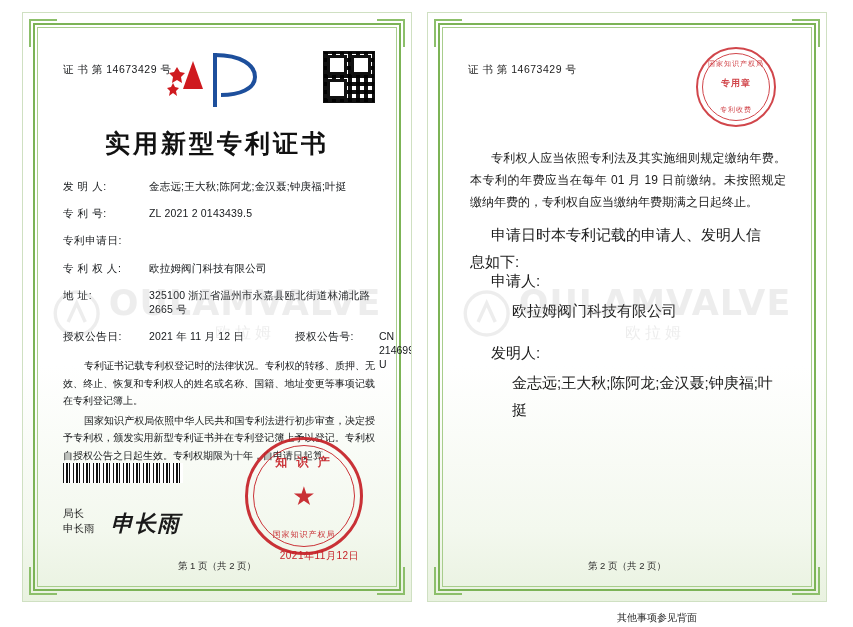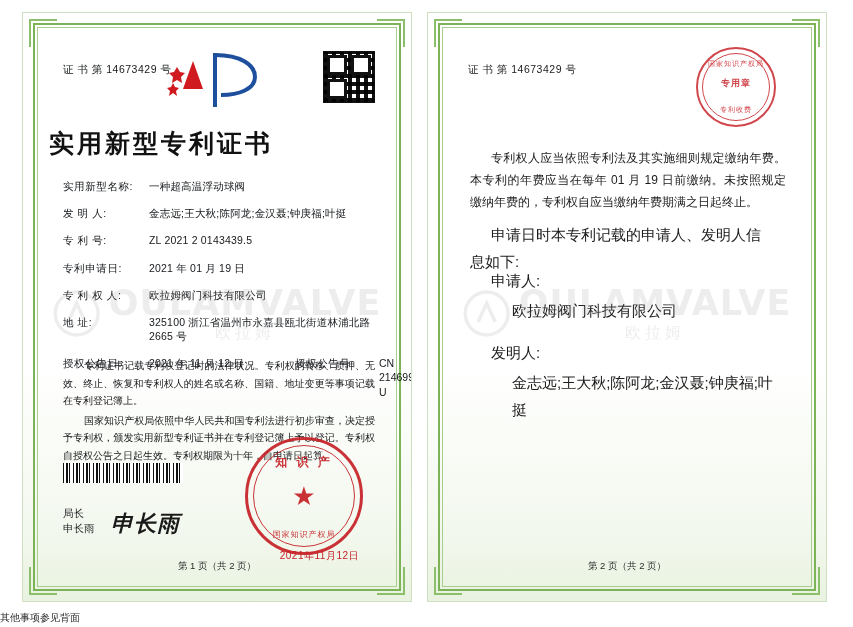--- a/index.html
+++ b/index.html
@@ -104,21 +104,21 @@
     left: 3px; bottom: 3px;
     width: 14px; height: 14px;
     border: 3px solid #111;
     background: #fff;
   }
 
   .title {
     position: absolute;
     top: 88px;
     left: 0; right: 0;
-    text-align: left;
+    text-align: center;
     font-family: "DejaVu Serif", serif;
     font-size: 25px;
     font-weight: 700;
     letter-spacing: 3px;
     color: #111;
   }
 
   .fields {
     position: absolute;
     left: 14px;
@@ -328,21 +328,21 @@
   .wm-sub {
     font-size: 16px;
     letter-spacing: 4px;
     color: #9a9a9a;
     text-align: center;
   }
   .bottom-note {
     position: absolute;
     left: 0; right: 0;
     bottom: 2px;
-    text-align: left;
+    text-align: right;
     font-size: 10px;
     color: #2b2b2b;
   }
 </style>
 </head>
 <body>
 
 <div class="sheet">
 
   <div class="page page-left">
@@ -368,34 +368,29 @@
       </div>
 
       <div class="qr">
           <span class="qr-b"></span>
         </div>
 
       <div class="title">实用新型专利证书</div>
 
       <div class="fields">
         <div class="field-row">
-          <div class="field-label">实用新型名称:</div>
-          <div class="field-value">一种超高温浮动球阀</div>
-        </div>
-        <div class="field-row">
           <div class="field-label">发 明 人:</div>
           <div class="field-value">金志远;王大秋;陈阿龙;金汉聂;钟庚福;叶挺</div>
         </div>
         <div class="field-row">
           <div class="field-label">专 利 号:</div>
           <div class="field-value">ZL 2021 2 0143439.5</div>
         </div>
         <div class="field-row">
           <div class="field-label">专利申请日:</div>
-          <div class="field-value">2021 年 01 月 19 日</div>
         </div>
         <div class="field-row">
           <div class="field-label">专 利 权 人:</div>
           <div class="field-value">欧拉姆阀门科技有限公司</div>
         </div>
         <div class="field-row">
           <div class="field-label">地      址:</div>
           <div class="field-value">325100 浙江省温州市永嘉县瓯北街道林浦北路 2665 号</div>
         </div>
         <div class="field-row inline-two">

